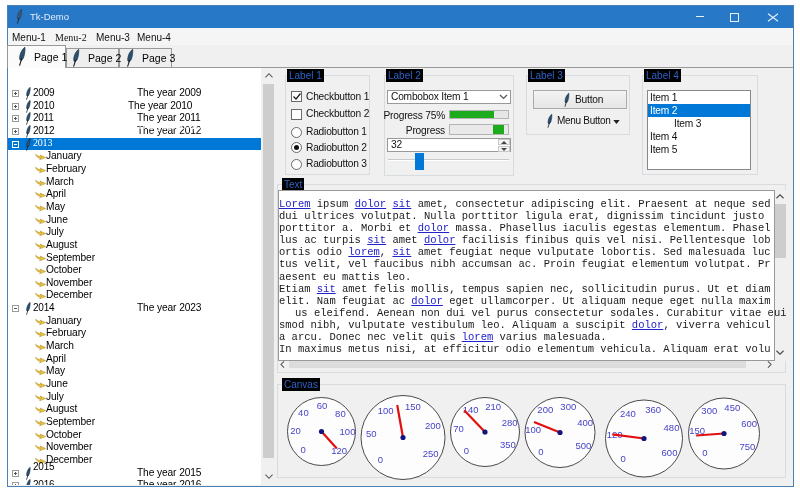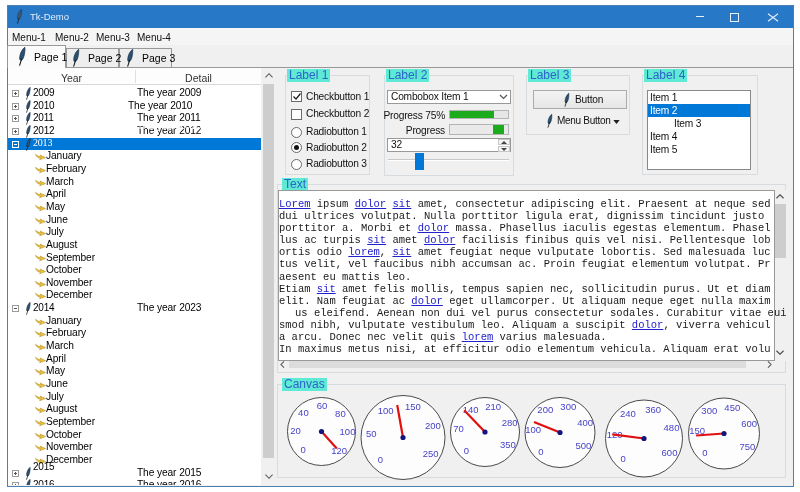--- a/index.html
+++ b/index.html
@@ -18,21 +18,21 @@
 .tab3{left:119px;top:48px;width:53px;height:19px;background:#eeeeee;}
 .paneline{left:8px;top:67px;width:785px;height:1px;background:#989898;}
 .paneline2{left:8px;top:67px;width:58px;height:1px;background:#fbfbfb;}
 
 .tree{left:8px;top:68px;width:253px;height:417px;background:#fff;overflow:hidden;}
 .treehead{position:absolute;left:0;top:0;width:253px;height:17px;background:#fdfdfd;border-bottom:1px solid #d9d9d9;font-size:10.5px;color:#333;}
 .vsb{left:261px;top:68px;width:16px;height:417px;background:#f0f0f0;}
 .sbthumb{position:absolute;background:#cdcdcd;}
 
 .lframe{border:1px solid #d7dce0;}
-.lflabel{position:absolute;top:-7px;left:1px;background:#5eead4;padding:0 2px;color:#2f62c8;font-size:12px;line-height:13px;white-space:nowrap;}
+.lflabel{position:absolute;top:-7px;left:1px;background:#000000;padding:0 2px;color:#2f62c8;font-size:10px;line-height:13px;white-space:nowrap;}
 .ctl-text{font-size:10.2px;letter-spacing:-0.2px;color:#111;white-space:nowrap;}
 .mono{font-family:"Liberation Mono",monospace;font-size:10.5px;line-height:12.1px;color:#1a1a1a;white-space:pre;}
 .lnk{color:#2222cc;text-decoration:underline;}
 .yt{font-size:10px;line-height:12.6px;letter-spacing:-0.2px;}
 .tt{font-size:10.2px;line-height:12.6px;letter-spacing:-0.1px;color:#000;}
 </style>
 </head>
 <body>
 <div class="abs win"></div>
 <div class="abs titlebar"></div>
@@ -41,21 +41,21 @@
     <path d="M5.8 11.5 C5.0 13.9 4.3 16.2 3.5 18.6" stroke="#223" stroke-width="1.1"></path>
   </svg>
 <div class="abs title-text">Tk-Demo</div>
 <div class="abs" style="left:696px;top:16px;width:8px;height:1.2px;background:#e8f0fa;"></div>
 <div class="abs" style="left:729.5px;top:13px;width:9px;height:8.5px;border:1px solid #e8f0fa;"></div>
 <svg class="abs" style="left:767px;top:12.5px" width="12" height="9" viewBox="0 0 12 9">
     <path d="M1 0.8 L11 8.2 M11 0.8 L1 8.2" stroke="#e8f0fa" stroke-width="1.1"></path>
   </svg>
 <div class="abs menubar"></div>
 <div class="abs menuitem" style="left:12px;">Menu-1</div>
-<div class="abs menuitem" style="left:55px;">Menu-2</div>
+<div class="abs menuitem" style="left:55px;font-family:Liberation Serif, serif;">Menu-2</div>
 <div class="abs menuitem" style="left:96px;">Menu-3</div>
 <div class="abs menuitem" style="left:137px;">Menu-4</div>
 
 <div class="abs tab tab2"></div>
 <div class="abs tab tab3"></div>
 <div class="abs paneline"></div>
 <div class="abs tab tab1"></div>
 <div class="abs paneline2"></div>
 <div class="abs" style="left:34px;top:51px;font-size:10.5px;z-index:5;">Page 1</div>
 <div class="abs" style="left:88px;top:52px;font-size:10.5px;z-index:5;">Page 2</div>
@@ -67,25 +67,20 @@
 <svg class="abs" style="left:70px;top:49px;z-index:5" width="10" height="18" viewBox="0 0 10 19">
     <path d="M8.9 0.3 C7.4 1.2 5.3 3.9 4.3 7.2 C3.5 9.9 3.4 12.3 4.2 13.1 C5.2 14.1 6.9 12.6 7.8 9.7 C8.8 6.6 9.1 3.0 8.9 0.3 Z" fill="#2b5172" stroke="#16293f" stroke-width="0.7"></path>
     <path d="M5.8 11.5 C5.0 13.9 4.3 16.2 3.5 18.6" stroke="#1a1a1a" stroke-width="1.1"></path>
   </svg>
 <svg class="abs" style="left:124px;top:49px;z-index:5" width="10" height="18" viewBox="0 0 10 19">
     <path d="M8.9 0.3 C7.4 1.2 5.3 3.9 4.3 7.2 C3.5 9.9 3.4 12.3 4.2 13.1 C5.2 14.1 6.9 12.6 7.8 9.7 C8.8 6.6 9.1 3.0 8.9 0.3 Z" fill="#2b5172" stroke="#16293f" stroke-width="0.7"></path>
     <path d="M5.8 11.5 C5.0 13.9 4.3 16.2 3.5 18.6" stroke="#1a1a1a" stroke-width="1.1"></path>
   </svg>
 
 <div class="abs tree" id="tree">
-    <div class="treehead">
-      <div class="abs" style="left:0;top:4px;width:127px;text-align:center;">Year</div>
-      <div class="abs" style="left:128px;top:4px;width:125px;text-align:center;">Detail</div>
-      <div class="abs" style="left:127px;top:2px;width:1px;height:13px;background:#e0e0e0;"></div>
-    </div>
     <div class="abs" style="left:4px;top:22.0px;width:7px;height:7px;border:1px solid #9b9b9b;background:#fff;"></div>
     <div class="abs" style="left:6px;top:25.0px;width:3px;height:1px;background:#555;"></div>
     <div class="abs" style="left:7px;top:24.0px;width:1px;height:3px;background:#555;"></div>
 <svg class="abs" style="left:15.5px;top:19.0px" width="7" height="13" viewBox="0 0 10 19">
       <path d="M8.9 0.3 C7.4 1.2 5.3 3.9 4.3 7.2 C3.5 9.9 3.4 12.3 4.2 13.1 C5.2 14.1 6.9 12.6 7.8 9.7 C8.8 6.6 9.1 3.0 8.9 0.3 Z" fill="#2b5172" stroke="#16293f" stroke-width="0.7"></path>
       <path d="M5.8 11.5 C5.0 13.9 4.3 16.2 3.5 18.6" stroke="#1a1a1a" stroke-width="1.1" fill="none"></path>
     </svg>
 <div class="abs yt" style="left:25px;top:19.0px;color:#000;">2009</div>
 <div class="abs tt" style="left:129px;top:19.0px;color:#000;">The year 2009</div>
 <div class="abs" style="left:4px;top:34.65px;width:7px;height:7px;border:1px solid #9b9b9b;background:#fff;"></div>

